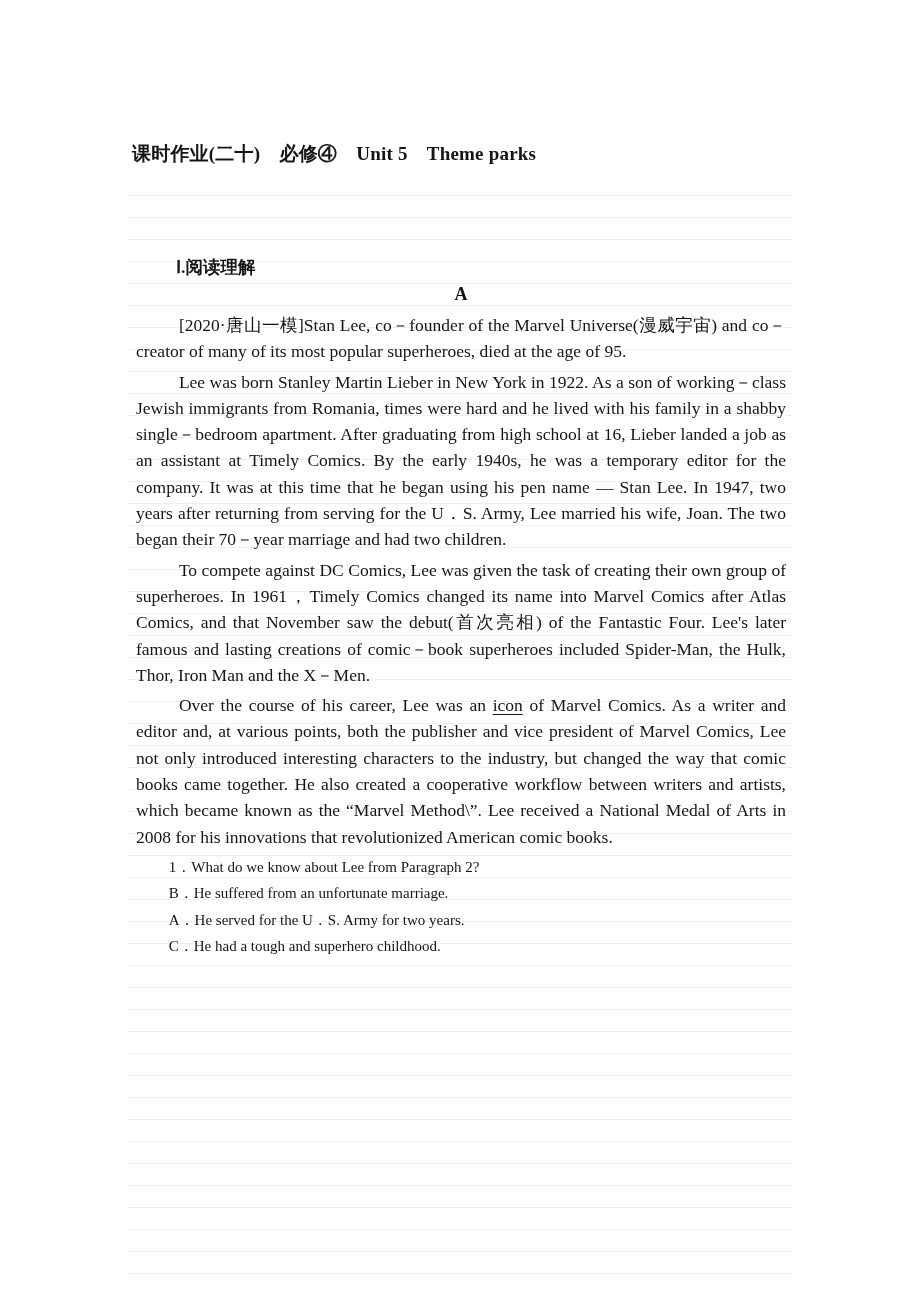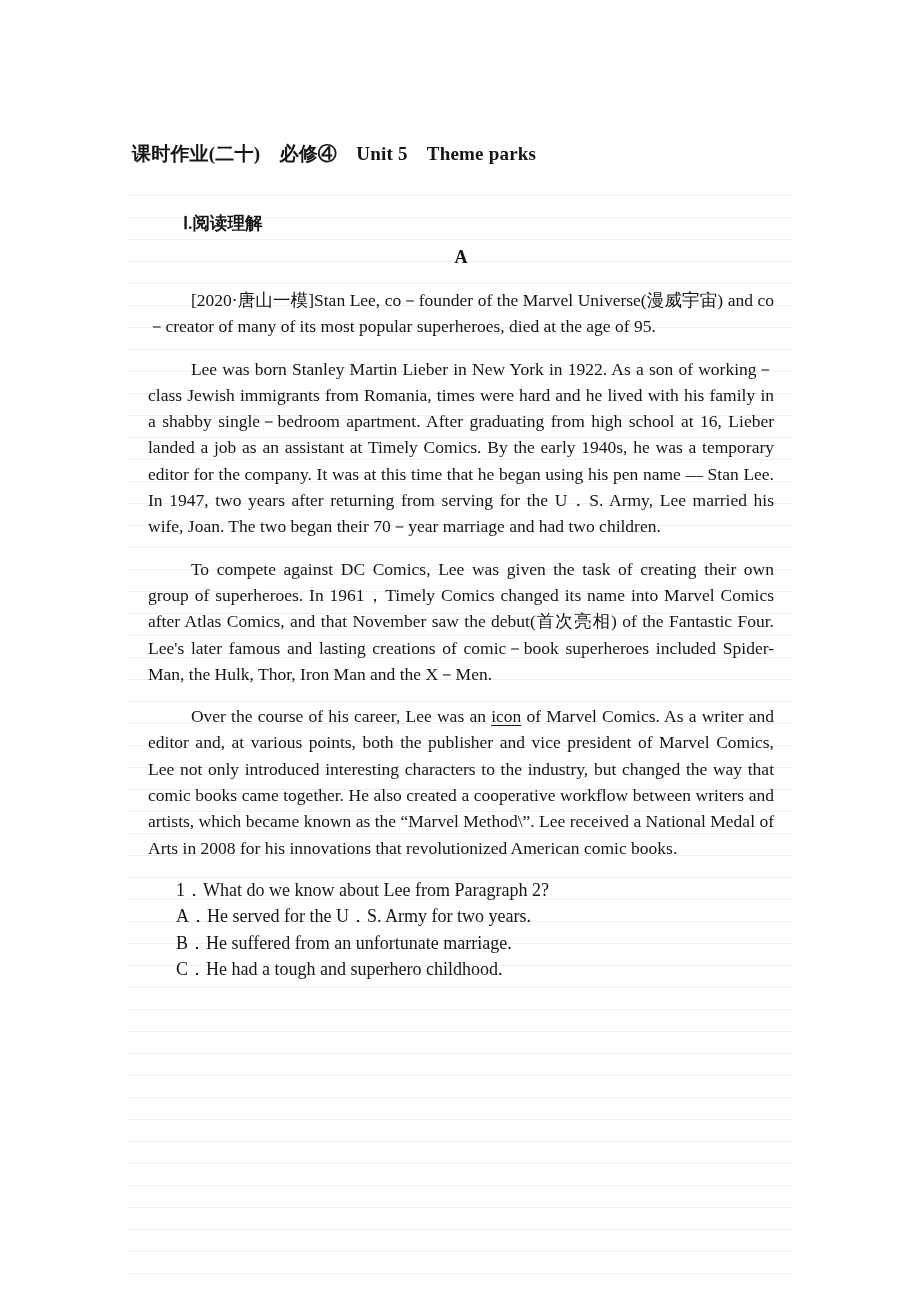--- a/index.html
+++ b/index.html
@@ -33,47 +33,47 @@
     position: absolute;
     left: 132px;
     top: 142px;
     width: 658px;
     z-index: 1;
   }
   .title {
     font-size: 19px;
     line-height: 24px;
     font-weight: bold;
-    margin: 0 0 44px 0;
+    margin: 0 0 88px 0;
     letter-spacing: 0.2px;
   }
   .section {
     font-size: 17.5px;
     line-height: 26px;
     text-indent: 2.45em;
     font-weight: bold;
-    margin: 8px;
+    margin: 1px;
   }
   .passage-label {
     font-size: 18px;
     line-height: 27px;
     font-weight: bold;
     text-align: center;
     margin: 0;
   }
   p.body-par {
-    margin: 16px;
+    margin: 4px;
     font-size: 17.5px;
     line-height: 26.3px;
     text-align: justify;
     text-indent: 2.45em;
   }
   p.option-line {
     margin: 0;
-    font-size: 18px;
+    font-size: 15px;
     line-height: 26.3px;
     text-align: left;
     text-indent: 2.45em;
   }
   .u { text-decoration: underline; text-underline-offset: 3px; }
 </style>
 </head>
 <body>
 
 <div class="ruling"></div>
@@ -90,19 +90,19 @@
 
   <p class="body-par">Lee was born Stanley Martin Lieber in New York in 1922. As a son of working－class Jewish immigrants from Romania, times were hard and he lived with his family in a shabby single－bedroom apartment. After graduating from high school at 16, Lieber landed a job as an assistant at Timely Comics. By the early 1940s, he was a temporary editor for the company. It was at this time that he began using his pen name — Stan Lee. In 1947, two years after returning from serving for the U．S. Army, Lee married his wife, Joan. The two began their 70－year marriage and had two children.</p>
 
 
   <p class="body-par">To compete against DC Comics, Lee was given the task of creating their own group of superheroes. In 1961，Timely Comics changed its name into Marvel Comics after Atlas Comics, and that November saw the debut(首次亮相) of the Fantastic Four. Lee's later famous and lasting creations of comic－book superheroes included Spider-Man, the Hulk, Thor, Iron Man and the X－Men.</p>
 
   <p class="body-par"><span>Over the course of his career, Lee was an </span><span class="u">icon</span><span> of Marvel Comics. As a writer and editor and, at various points, both the publisher and vice president of Marvel Comics, Lee not only introduced interesting characters to the industry, but changed the way that comic books came together. He also created a cooperative workflow between writers and artists, which became known as the “Marvel Method\”. Lee received a National Medal of Arts in 2008 for his innovations that revolutionized American comic books.</span></p>
 
   <p class="option-line"><span>1．</span><span>What do we know about Lee from Paragraph 2?</span></p>
 
+  <p class="option-line">B．He suffered from an unfortunate marriage.</p>
+
   <p class="option-line">A．He served for the U．S. Army for two years.</p>
-
-  <p class="option-line">B．He suffered from an unfortunate marriage.</p>
 
   <p class="option-line">C．He had a tough and superhero childhood.</p>
 
 </div>
 
 </body></html>

